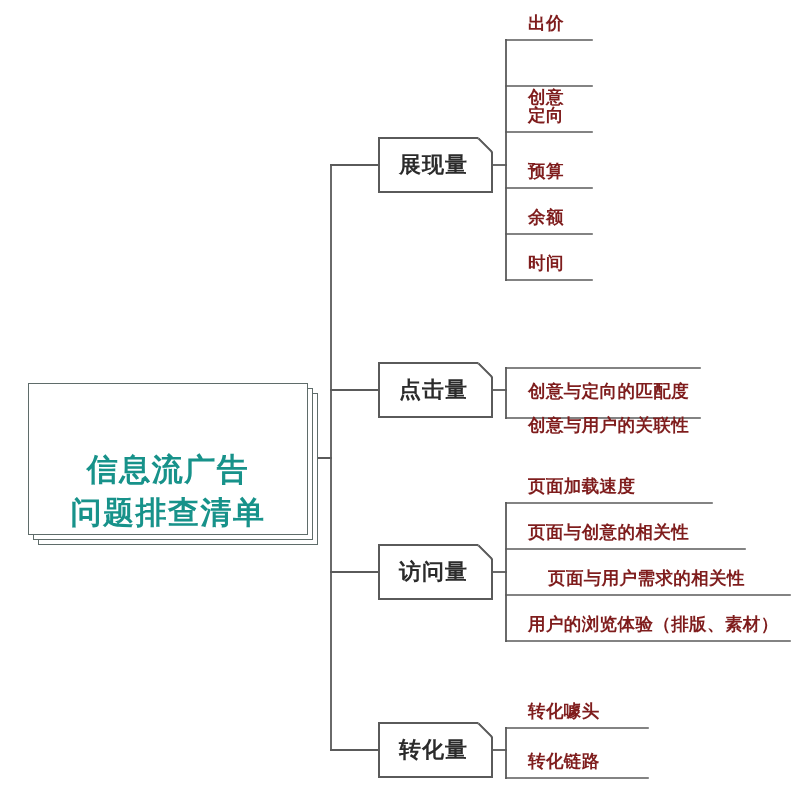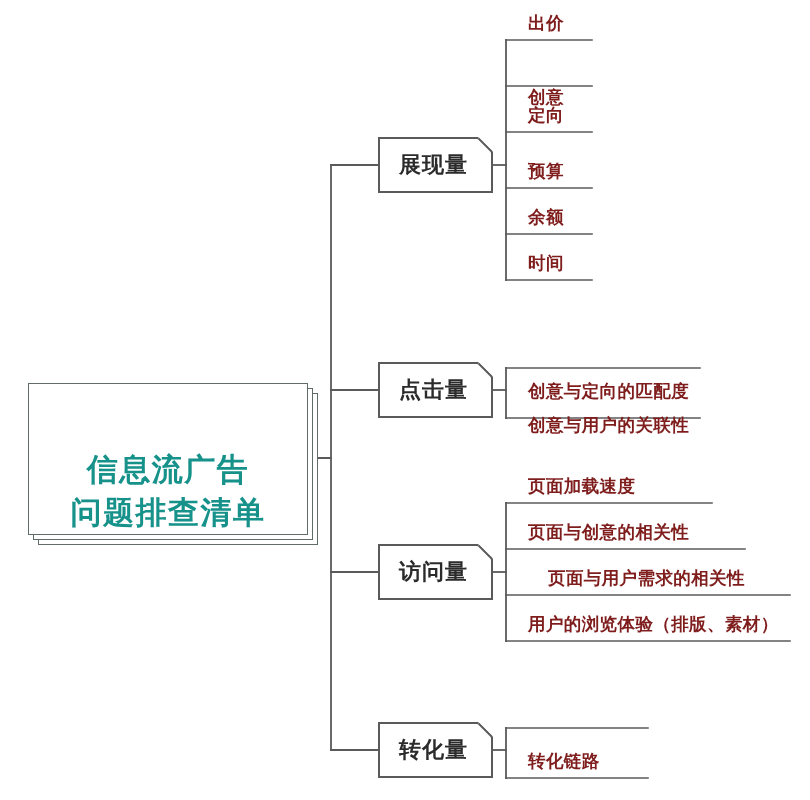--- a/index.html
+++ b/index.html
@@ -282,17 +282,20 @@
       <span class="branch-label">转化量</span>
     </div>
     <span class="branch-fold">
       <svg width="16" height="16" viewBox="0 0 16 16">
         <path d="M1 1 L1 15 L15 15 Z" fill="#ffffff" stroke="none"></path>
         <path d="M1.5 1.5 L15 15" stroke="#5a5a5a" stroke-width="1.8" fill="none"></path>
       </svg>
     </span>
   </div>
 
+  <div class="leaf" style="left:506px; top:694px;">
+    <span class="leaf-text">转化噱头</span>
+  </div>
   <div class="leaf" style="left:506px; top:744px;">
     <span class="leaf-text">转化链路</span>
   </div>
 
 </div>
 
 </body></html>

